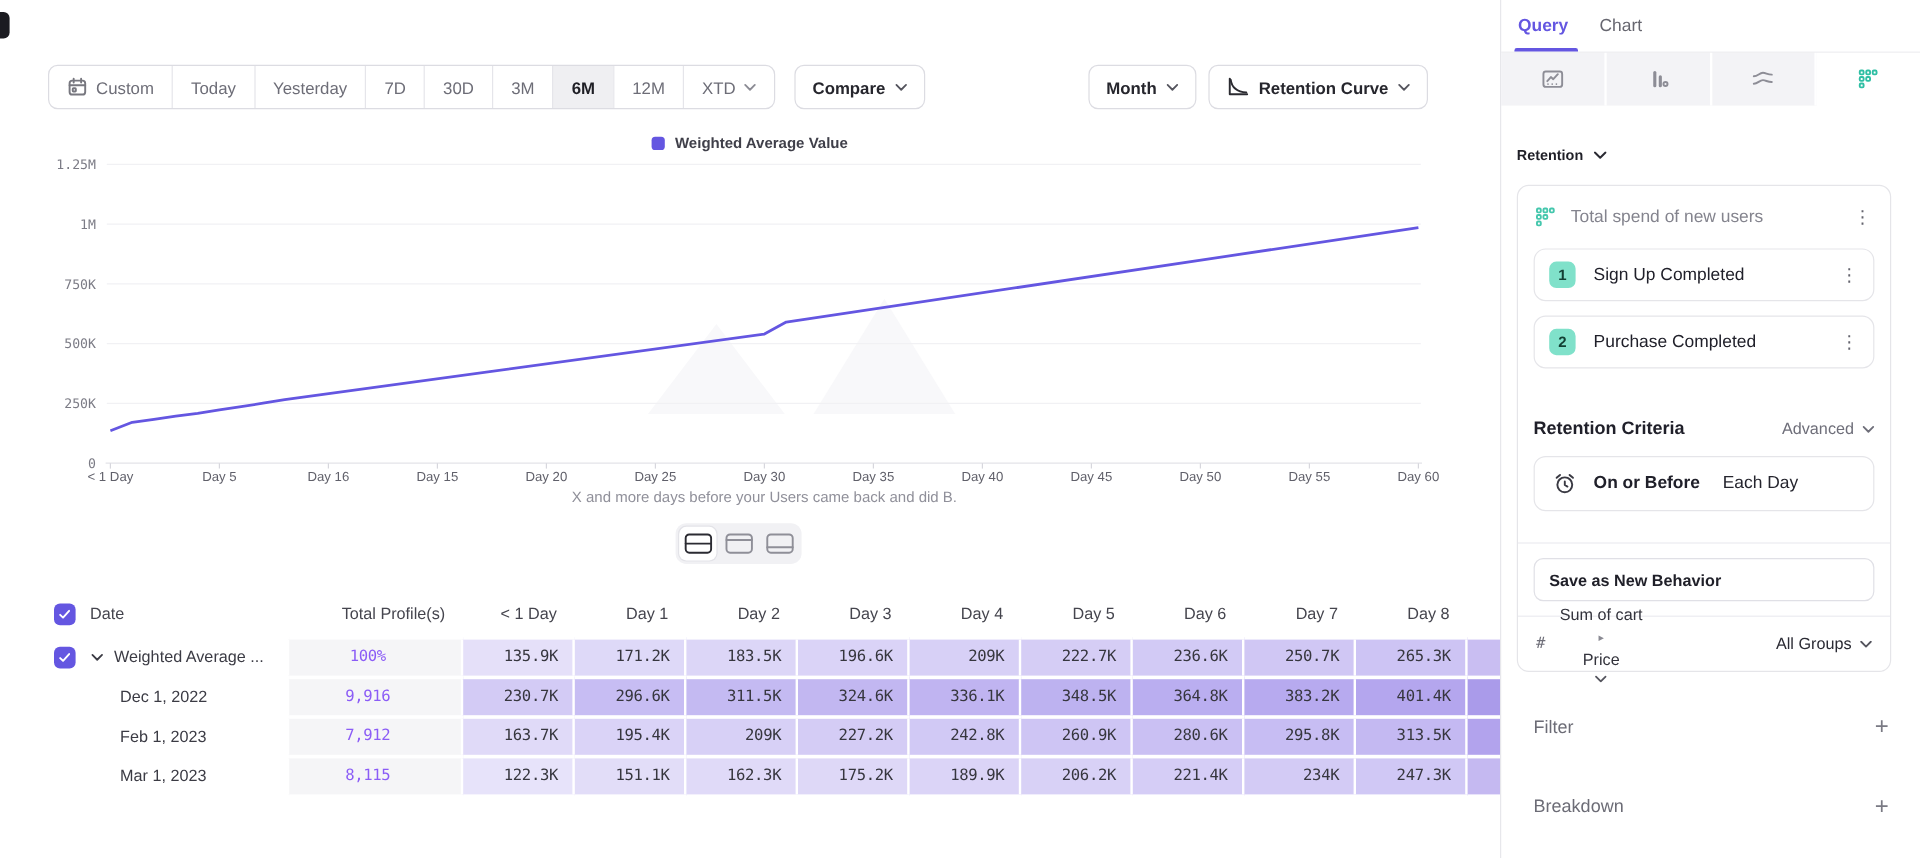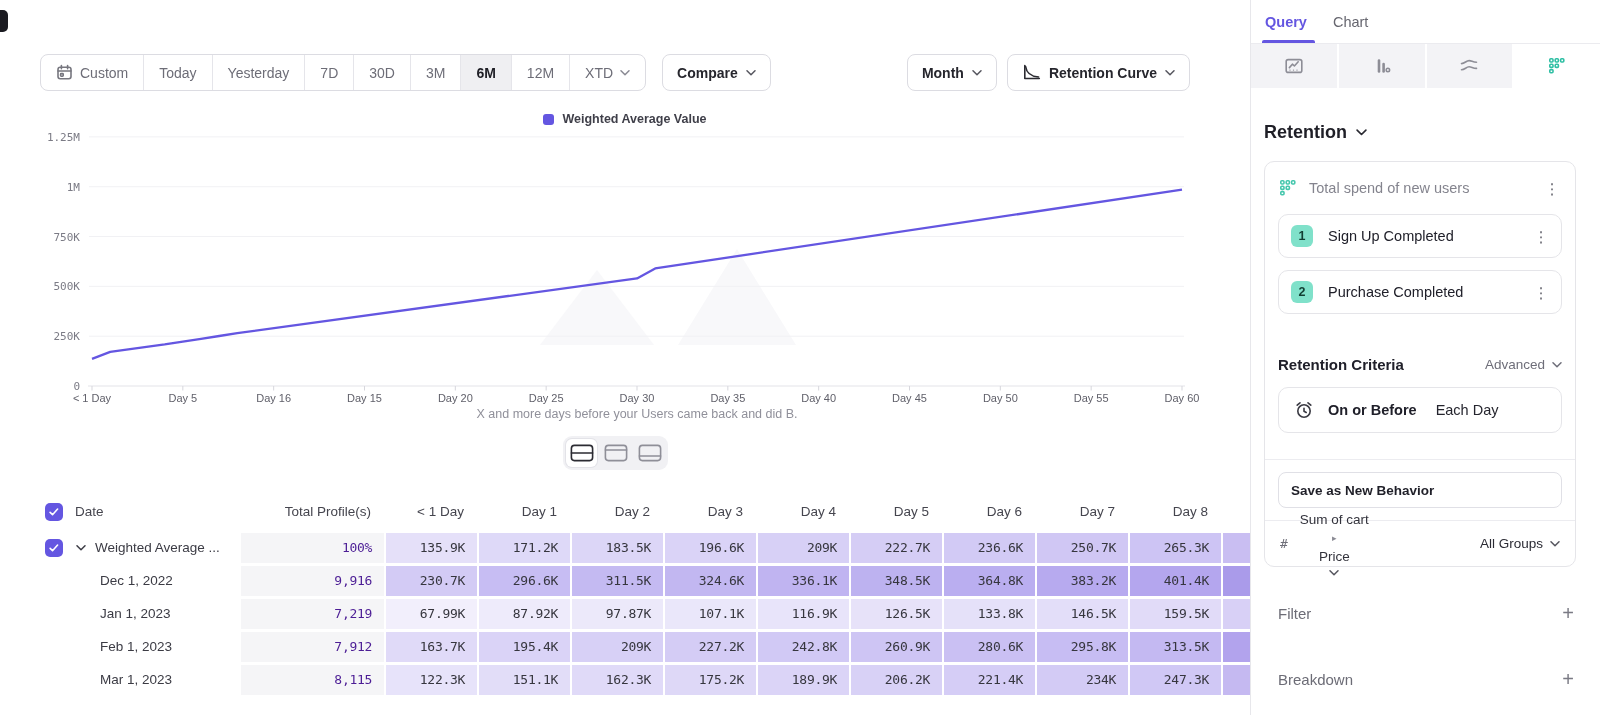--- a/index.html
+++ b/index.html
@@ -42,42 +42,42 @@
   .tgl { width:31px; height:28px; display:flex; align-items:center; justify-content:center; border-radius:6px; color:#8f8f98; cursor:pointer; }
   .tgl.active { background:#fff; color:#2b2b32; box-shadow:0 0 0 1px #e3e3e8; }
 
   
   #grid { position:absolute; left:30px; top:494px; border-collapse:collapse; table-layout:fixed; }
   #grid th { height:37px; font-size:13.5px; font-weight:500; color:#45454e; text-align:right;
              padding:0 14px 0 0; border-bottom:1px solid #ececf0; white-space:nowrap; }
   #grid th.date-h { text-align:left; padding:0; }
   #grid td { height:33px; border-bottom:3px solid #fff; border-right:2px solid #fff; white-space:nowrap; }
   #grid td.num { font-family:"DejaVu Sans Mono", monospace; font-size:13px; color:#36363e; text-align:right; padding-right:12px; letter-spacing:-0.3px; }
-  #grid td.total { background:#f5f5f7; color:#4c1d95; }
+  #grid td.total { background:#f5f5f7; color:#8b5cf6;text-align:center; }
   #grid td.datecell { background:#fff; font-size:13.5px; color:#3b3b44; }
   #grid tbody tr:first-child td { border-top:4px solid #fff; }
   .dc-flex { display:flex; align-items:center; }
   .datelabel { margin-left:70px; }
   .checkbox { width:18px; height:18px; border-radius:5px; background:#6456e1; display:inline-flex; align-items:center; justify-content:center; flex:none; cursor:pointer; }
   .row-chev { margin-left:13px; color:#3c3c45; cursor:pointer; display:inline-flex; }
   .wa-label { margin-left:9px; }
   .h-date-label { margin-left:12px; }
 
   
   #sidebar { position:absolute; left:1250px; top:0; width:350px; height:715px; background:#fff; border-left:1px solid #e7e7eb; }
   .tabs-row { height:44px; display:flex; gap:26px; padding-left:14px; border-bottom:1px solid #ebebef; }
   .tab { position:relative; display:flex; align-items:center; font-size:14.5px; font-weight:500; color:#66666f; cursor:pointer; }
   .tab.active { color:#6456e1; font-weight:700; }
   .tab.active::after { content:""; position:absolute; left:-3px; right:-8px; bottom:0; height:3px; background:#6456e1; border-radius:2px 2px 0 0; }
   .icon-strip { display:flex; height:44px; }
   .itab { flex:1; display:flex; align-items:center; justify-content:center; background:#f3f3f6; border-right:2px solid #fff; color:#8d8d96; cursor:pointer; }
   .itab:last-child { border-right:none; }
   .itab.active { background:#fff; color:#2fbfa4; }
   .sb-content { padding:0 24px 0 13px; }
-  .rtype { margin-top:34px; display:flex; align-items:center; gap:9px; font-size:18px; font-weight:700; color:#1f1f27; }
+  .rtype { margin-top:34px; display:flex; align-items:center; gap:9px; font-size:12px; font-weight:700; color:#1f1f27; }
   .rtype .chev { color:#2a2a32; }
   .card { margin-top:18px; border:1px solid #e5e5e9; border-radius:10px; padding:12px 13px 0; }
   .card-head { display:flex; align-items:center; height:28px; gap:11px; }
   .card-title { font-size:14.5px; color:#84848e; flex:1; }
   .kebab { color:#64646e; font-size:15px; width:20px; text-align:center; cursor:pointer; line-height:1; }
   .evt { margin-top:12px; border:1px solid #e5e5e9; border-radius:10px; height:44px; display:flex; align-items:center; padding:0 10px 0 12px; cursor:pointer; }
   .evt:first-of-type { margin-top:16px; }
   .badge { width:22px; height:22px; border-radius:6px; background:#80e1ca; color:#123f33; font-size:12.5px; font-weight:700;
            display:flex; align-items:center; justify-content:center; flex:none; }
   .evt-label { margin-left:15px; font-size:14.5px; font-weight:500; color:#20202a; flex:1; }
@@ -322,34 +322,20 @@
           <td class="num" style="background: rgb(196, 186, 242);">311.5K</td>
           <td class="num" style="background: rgb(194, 183, 241);">324.6K</td>
           <td class="num" style="background: rgb(192, 180, 241);">336.1K</td>
           <td class="num" style="background: rgb(189, 178, 240);">348.5K</td>
           <td class="num" style="background: rgb(186, 174, 240);">364.8K</td>
           <td class="num" style="background: rgb(183, 170, 239);">383.2K</td>
           <td class="num" style="background: rgb(180, 166, 238);">401.4K</td>
           <td style="background: rgb(170, 155, 234); border-right: none;"></td>
         </tr>
         <tr>
-          <td class="datecell"><span class="datelabel">Jan 1, 2023</span></td>
-          <td class="num total">7,219</td>
-          <td class="num" style="background: rgb(242, 239, 252);">67.99K</td>
-          <td class="num" style="background: rgb(238, 235, 251);">87.92K</td>
-          <td class="num" style="background: rgb(236, 233, 250);">97.87K</td>
-          <td class="num" style="background: rgb(234, 231, 250);">107.1K</td>
-          <td class="num" style="background: rgb(232, 228, 250);">116.9K</td>
-          <td class="num" style="background: rgb(231, 226, 249);">126.5K</td>
-          <td class="num" style="background: rgb(229, 225, 249);">133.8K</td>
-          <td class="num" style="background: rgb(227, 222, 249);">146.5K</td>
-          <td class="num" style="background: rgb(225, 219, 248);">159.5K</td>
-          <td style="background: rgb(216, 208, 246); border-right: none;"></td>
-        </tr>
-        <tr>
           <td class="datecell"><span class="datelabel">Feb 1, 2023</span></td>
           <td class="num total">7,912</td>
           <td class="num" style="background: rgb(224, 218, 248);">163.7K</td>
           <td class="num" style="background: rgb(218, 211, 247);">195.4K</td>
           <td class="num" style="background: rgb(215, 208, 246);">209K</td>
           <td class="num" style="background: rgb(212, 204, 245); padding-left: 21px;">227.2K</td>
           <td class="num" style="background: rgb(209, 201, 245);">242.8K</td>
           <td class="num" style="background: rgb(206, 197, 244);">260.9K</td>
           <td class="num" style="background: rgb(202, 192, 243);">280.6K</td>
           <td class="num" style="background: rgb(199, 189, 243);">295.8K</td>

